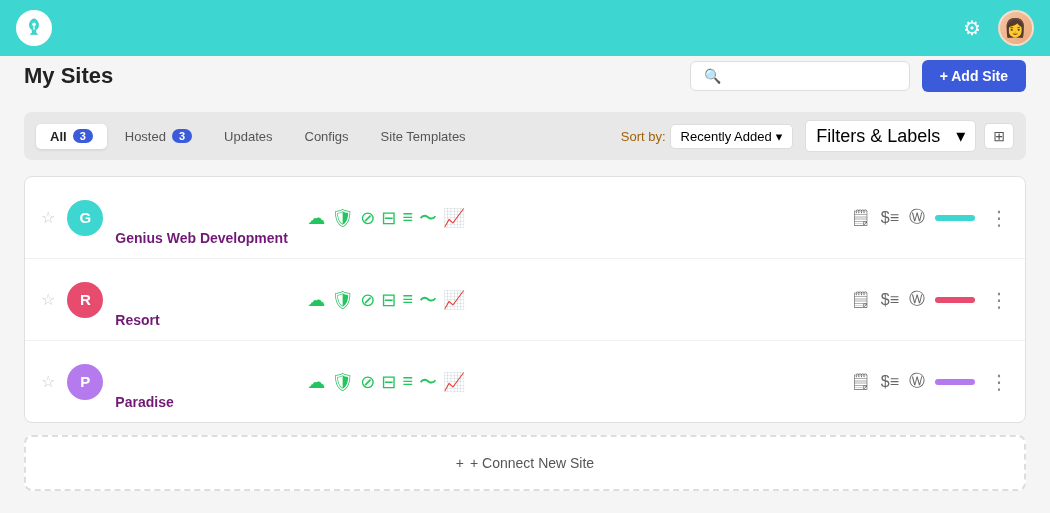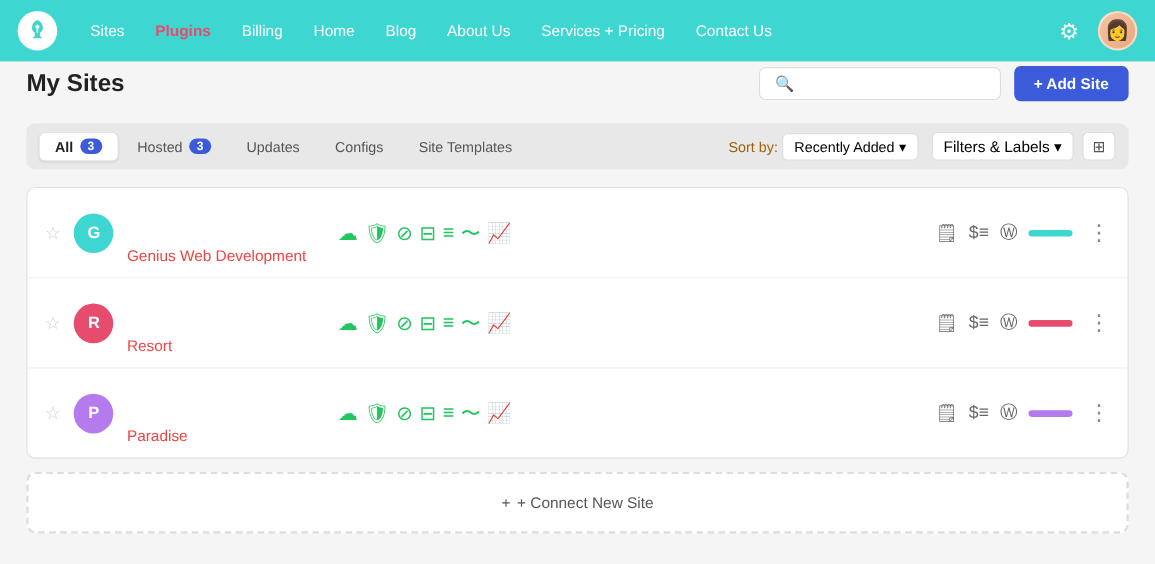--- a/index.html
+++ b/index.html
@@ -101,23 +101,23 @@
     }
     .filter-tab.active .filter-badge { background: #3b5bdb; }
     .spacer { flex: 1; }
     .sort-by { display: flex; align-items: center; gap: 6px; font-size: 13px; color: #a16207; }
     .sort-dropdown {
       display: flex; align-items: center; gap: 4px;
       background: white; border: 1px solid #ddd; border-radius: 5px;
       padding: 4px 10px; cursor: pointer; font-size: 13px; font-weight: 500;
     }
     .filters-btn {
-      display: flex; align-items: center; gap: 4px;
+      display: flex; align-items: center; gap: 16px;
       background: white; border: 1px solid #ddd; border-radius: 5px;
-      padding: 4px 10px; cursor: pointer; font-size: 14px; font-weight: 500;
+      padding: 4px 10px; cursor: pointer; font-size: 18px; font-weight: 500;
       margin-left: 8px;
     }
     .grid-icon-btn {
       background: white; border: 1px solid #ddd; border-radius: 5px;
       padding: 4px 8px; cursor: pointer; font-size: 14px; color: #555;
       margin-left: 4px; display: flex; align-items: center;
     }
 
     
     .sites-card {
@@ -131,21 +131,21 @@
       border-bottom: 1px solid #f0f0f0;
       gap: 12px;
     }
     .site-row:last-child { border-bottom: none; }
     .star-icon { color: #ccc; font-size: 16px; cursor: pointer; flex-shrink: 0; }
     .site-avatar {
       width: 36px; height: 36px; border-radius: 50%;
       display: flex; align-items: center; justify-content: center;
       font-size: 15px; font-weight: 700; color: white; flex-shrink: 0;
     }
-    .site-name { font-size: 14px; font-weight: 400; color: #ef4444; min-width: 180px; margin-top: 41px; }
+    .site-name { font-size: 14px; font-weight: 700; color: #701a75; min-width: 180px; margin-top: 41px; }
     .site-icons { display: flex; align-items: center; gap: 6px; flex: 1; }
     .site-icon { font-size: 18px; }
     .green { color: #22c55e; }
     .site-actions { display: flex; align-items: center; gap: 10px; margin-left: auto; }
     .action-icon { font-size: 16px; color: #666; cursor: pointer; }
     .color-bar {
       width: 40px; height: 6px; border-radius: 3px; display: inline-block;
     }
     .more-icon { font-size: 20px; color: #888; cursor: pointer; margin-left: 4px; }
 
@@ -160,30 +160,20 @@
 </head>
 <body>
 
 <nav class="navbar">
   <div class="navbar-logo">
     <svg viewBox="0 0 24 24" fill="none">
       <path d="M12 2 C10 2, 7 5, 7 9 C7 11, 8 13, 10 14 L10 17 L8 19 L16 19 L14 17 L14 14 C16 13, 17 11, 17 9 C17 5, 14 2, 12 2Z" fill="#3dd6d0" stroke="#14b8a6" stroke-width="0.5"></path>
       <circle cx="12" cy="8" r="2" fill="white"></circle>
       <line x1="12" y1="10" x2="12" y2="14" stroke="white" stroke-width="1.5"></line>
     </svg>
-  </div>
-  <div class="nav-links">
-    <a class="nav-link">Sites</a>
-    <a class="nav-link active">Plugins</a>
-    <a class="nav-link">Billing</a>
-    <a class="nav-link">Home</a>
-    <a class="nav-link">Blog</a>
-    <a class="nav-link">About Us</a>
-    <a class="nav-link">Services + Pricing</a>
-    <a class="nav-link">Contact Us</a>
   </div>
   <div class="nav-right">
     <div class="gear-icon">⚙</div>
     <div class="avatar">👩</div>
   </div>
 </nav>
 
 <div class="main">
 
   <div class="header-row">

